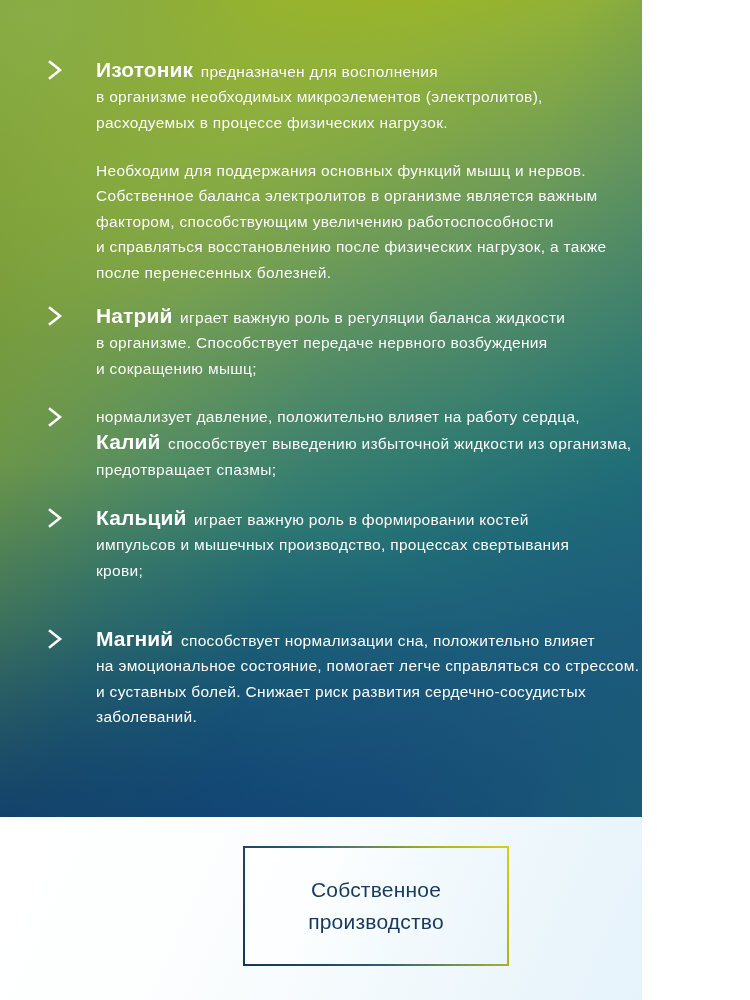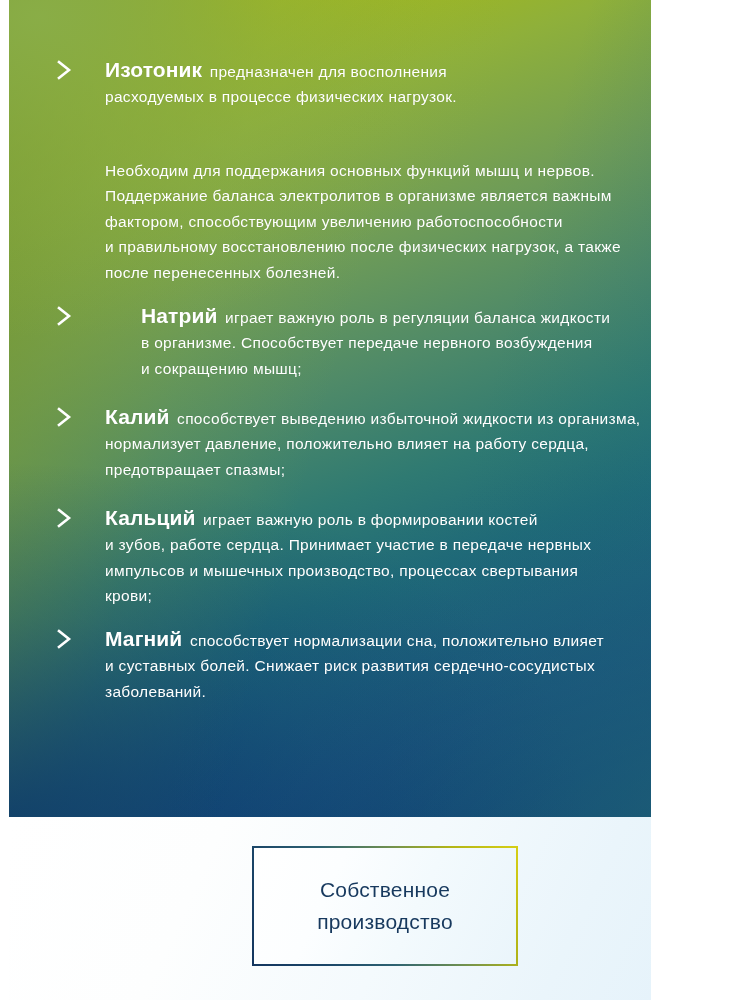--- a/index.html
+++ b/index.html
@@ -13,21 +13,20 @@
     overflow: hidden;
     font-family: "Liberation Sans", "DejaVu Sans", sans-serif;
     background: #ffffff;
   }
 
   .slide {
     position: relative;
     width: 642px;
     height: 1000px;
     overflow: hidden;
-    margin-left: 9px;
   }
 
   
   .gradient-panel {
     position: absolute;
     left: 0;
     top: 0;
     width: 750px;
     height: 817px;
     overflow: hidden;
@@ -129,21 +128,21 @@
     font-weight: 700;
     font-size: 21px;
     letter-spacing: 0.005em;
     margin-right: 3px;
     vertical-align: baseline;
   }
 
   
   #block-isotonic   { top: 57px; }
   #block-extra      { top: 158px; }
-  #block-sodium     { top: 303px; gap: 36px; }
+  #block-sodium     { top: 303px; }
   #block-potassium  { top: 404px; }
   #block-calcium    { top: 505px; }
   #block-magnesium  { top: 626px; }
 
   
   .bottom-band {
     position: absolute;
     left: 0;
     top: 817px;
     width: 750px;
@@ -227,31 +226,32 @@
     <div class="content">
 
       <div class="block" id="block-isotonic">
         <span class="chevron">
           <svg width="20" height="22" viewBox="0 0 20 22" aria-hidden="true">
             <polyline points="4,3 14,11 4,19" fill="none" stroke="#ffffff" stroke-width="2.6" stroke-linecap="square" stroke-linejoin="miter"></polyline>
           </svg>
         </span>
         <div class="block-body">
           <p class="para"><span class="lead-term">Изотоник</span><span> предназначен для восполнения</span></p>
+          <p class="para">в организме необходимых микроэлементов (электролитов),</p>
           <p class="para">расходуемых в процессе физических нагрузок.</p>
         </div>
       </div>
 
       <div class="block" id="block-extra">
         <span class="chevron-spacer"></span>
         <div class="block-body">
           <p class="para">Необходим для поддержания основных функций мышц и нервов.</p>
-          <p class="para">Поддержание баланса электролитов в организме является важным</p>
+          <p class="para">Собственное баланса электролитов в организме является важным</p>
           <p class="para">фактором, способствующим увеличению работоспособности</p>
-          <p class="para">и правильному восстановлению после физических нагрузок, а также</p>
+          <p class="para">и справляться восстановлению после физических нагрузок, а также</p>
           <p class="para">после перенесенных болезней.</p>
         </div>
       </div>
 
       <div class="block" id="block-sodium">
         <span class="chevron">
           <svg width="20" height="22" viewBox="0 0 20 22" aria-hidden="true">
             <polyline points="4,3 14,11 4,19" fill="none" stroke="#ffffff" stroke-width="2.6" stroke-linecap="square" stroke-linejoin="miter"></polyline>
           </svg>
         </span>
@@ -262,48 +262,48 @@
         </div>
       </div>
 
       <div class="block" id="block-potassium">
         <span class="chevron">
           <svg width="20" height="22" viewBox="0 0 20 22" aria-hidden="true">
             <polyline points="4,3 14,11 4,19" fill="none" stroke="#ffffff" stroke-width="2.6" stroke-linecap="square" stroke-linejoin="miter"></polyline>
           </svg>
         </span>
         <div class="block-body">
+          <p class="para">нормализует давление, положительно влияет на работу сердца,</p>
           <p class="para"><span class="lead-term">Калий</span><span> способствует выведению избыточной жидкости из организма,</span></p>
-          <p class="para">нормализует давление, положительно влияет на работу сердца,</p>
           <p class="para">предотвращает спазмы;</p>
         </div>
       </div>
 
       <div class="block" id="block-calcium">
         <span class="chevron">
           <svg width="20" height="22" viewBox="0 0 20 22" aria-hidden="true">
             <polyline points="4,3 14,11 4,19" fill="none" stroke="#ffffff" stroke-width="2.6" stroke-linecap="square" stroke-linejoin="miter"></polyline>
           </svg>
         </span>
         <div class="block-body">
           <p class="para"><span class="lead-term">Кальций</span><span> играет важную роль в формировании костей</span></p>
-          <p class="para">и зубов, работе сердца. Принимает участие в передаче нервных</p>
           <p class="para">импульсов и мышечных производство, процессах свертывания</p>
           <p class="para">крови;</p>
         </div>
       </div>
 
       <div class="block" id="block-magnesium">
         <span class="chevron">
           <svg width="20" height="22" viewBox="0 0 20 22" aria-hidden="true">
             <polyline points="4,3 14,11 4,19" fill="none" stroke="#ffffff" stroke-width="2.6" stroke-linecap="square" stroke-linejoin="miter"></polyline>
           </svg>
         </span>
         <div class="block-body">
           <p class="para"><span class="lead-term">Магний</span><span> способствует нормализации сна, положительно влияет</span></p>
+          <p class="para">на эмоциональное состояние, помогает легче справляться со стрессом.</p>
           <p class="para">и суставных болей. Снижает риск развития сердечно-сосудистых</p>
           <p class="para">заболеваний.</p>
         </div>
       </div>
 
     </div>
   </div>
 
   <div class="bottom-band"></div>
 

